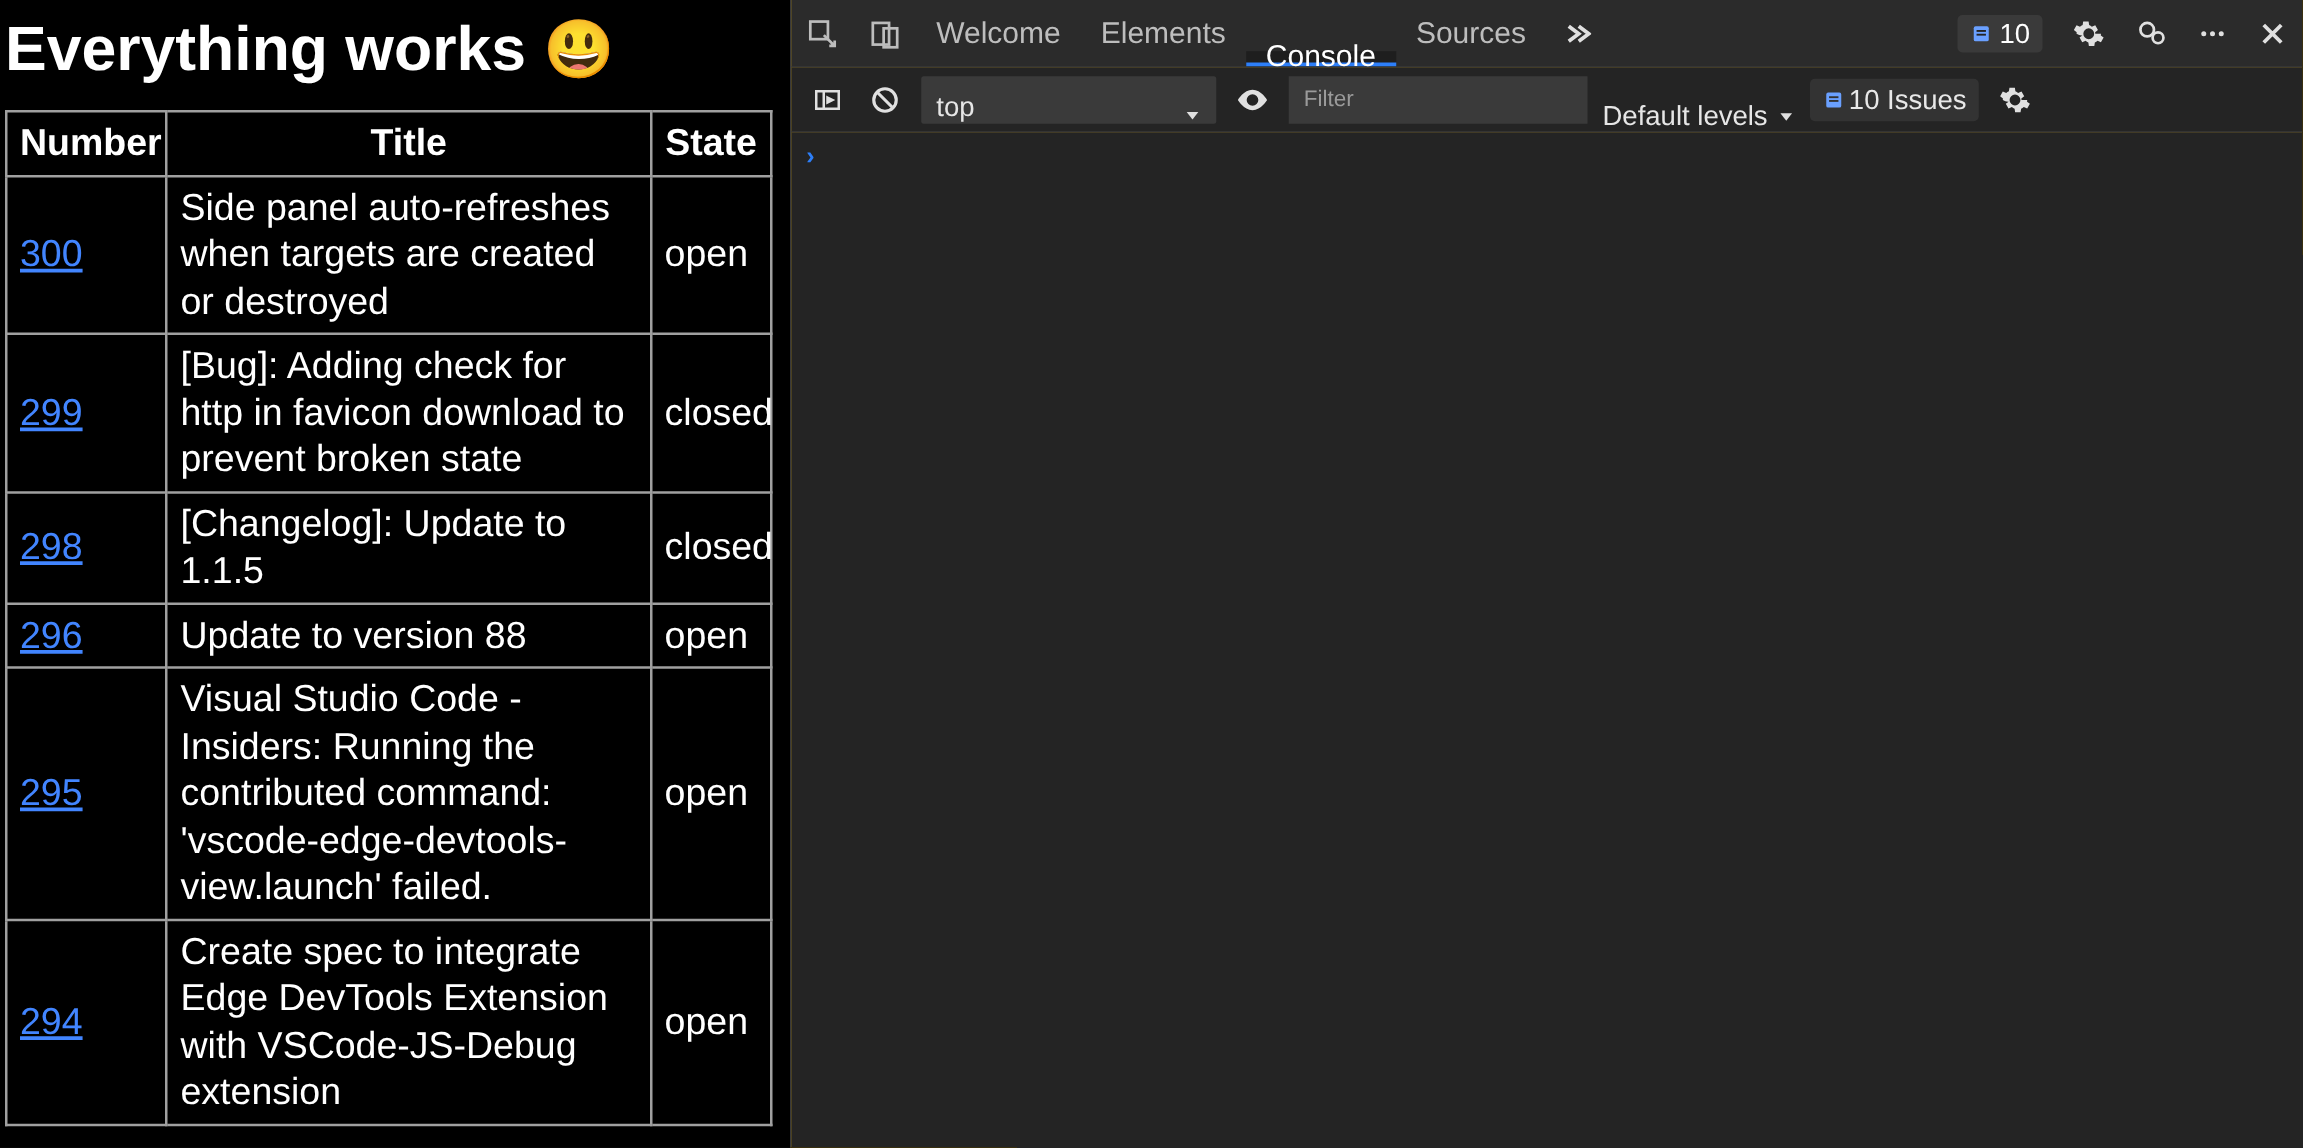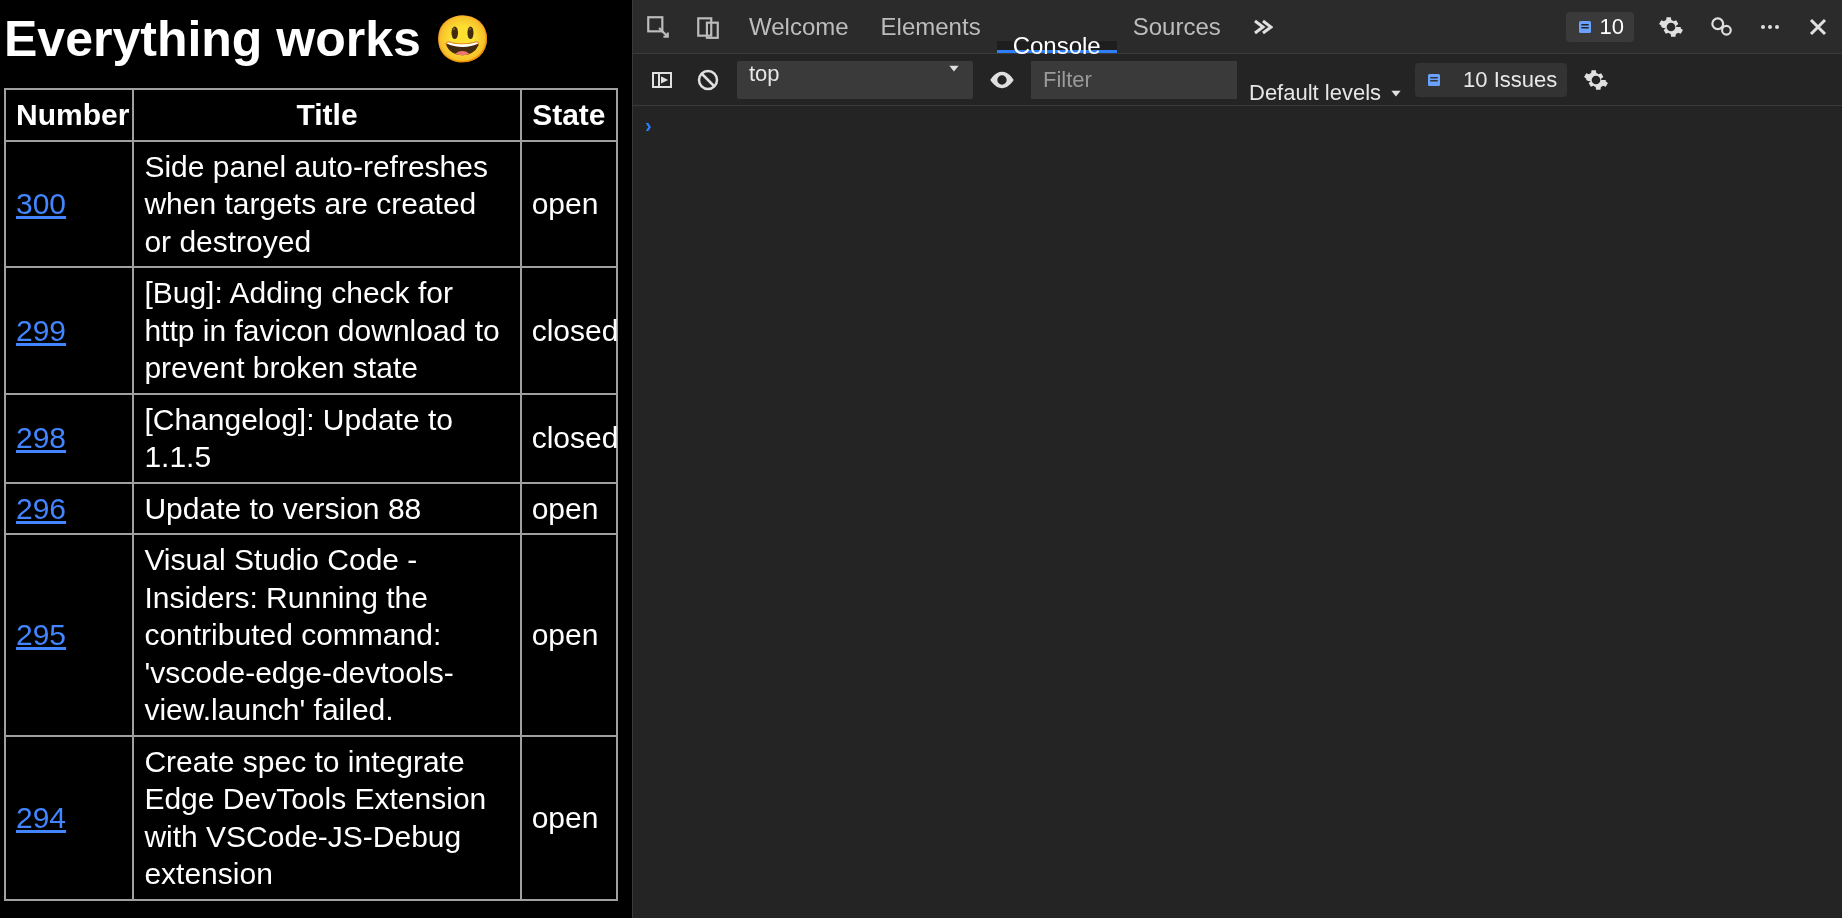--- a/index.html
+++ b/index.html
@@ -105,37 +105,37 @@
   padding: 0 12px;
   background: #242424;
   border-bottom: 1px solid #3a3a3a;
   font-size: 22px;
 }
 .tb-btn {
   display: flex; align-items: center; justify-content: center;
   width: 34px; height: 34px; color: #bdbdbd; cursor: pointer;
 }
 .context-select {
-  display: flex; align-items: flex-start; justify-content: space-between;
+  display: flex; align-items: flex-end; justify-content: space-between;
   background: #3a3a3a; border-radius: 2px;
   height: 38px; width: 236px; padding: 0 12px;
   color: #e6e6e6; cursor: pointer;
 }
 .filter-input {
   background: #3a3a3a; border: none; outline: none;
-  height: 38px; width: 206px; padding: 0 12px;
-  color: #e6e6e6; font-size: 22px;
+  height: 38px; width: 239px; padding: 0 12px;
+  color: #e6e6e6; font-size: 18px;
 }
 .filter-input::placeholder { color: #9a9a9a; }
 .levels {
   display: flex; align-items: center; gap: 8px;
   color: #e6e6e6; cursor: pointer; margin-top: 26px;
 }
 .issues-link {
-  display: flex; align-items: center; gap: 20px;
+  display: flex; align-items: center; gap: 3px;
   background: #333; border-radius: 4px;
   padding: 4px 10px; cursor: pointer;
   white-space: nowrap; overflow: hidden;
 }
 
 
 .dt-console {
   flex: 1;
   background: #242424;
   padding: 8px 12px;

